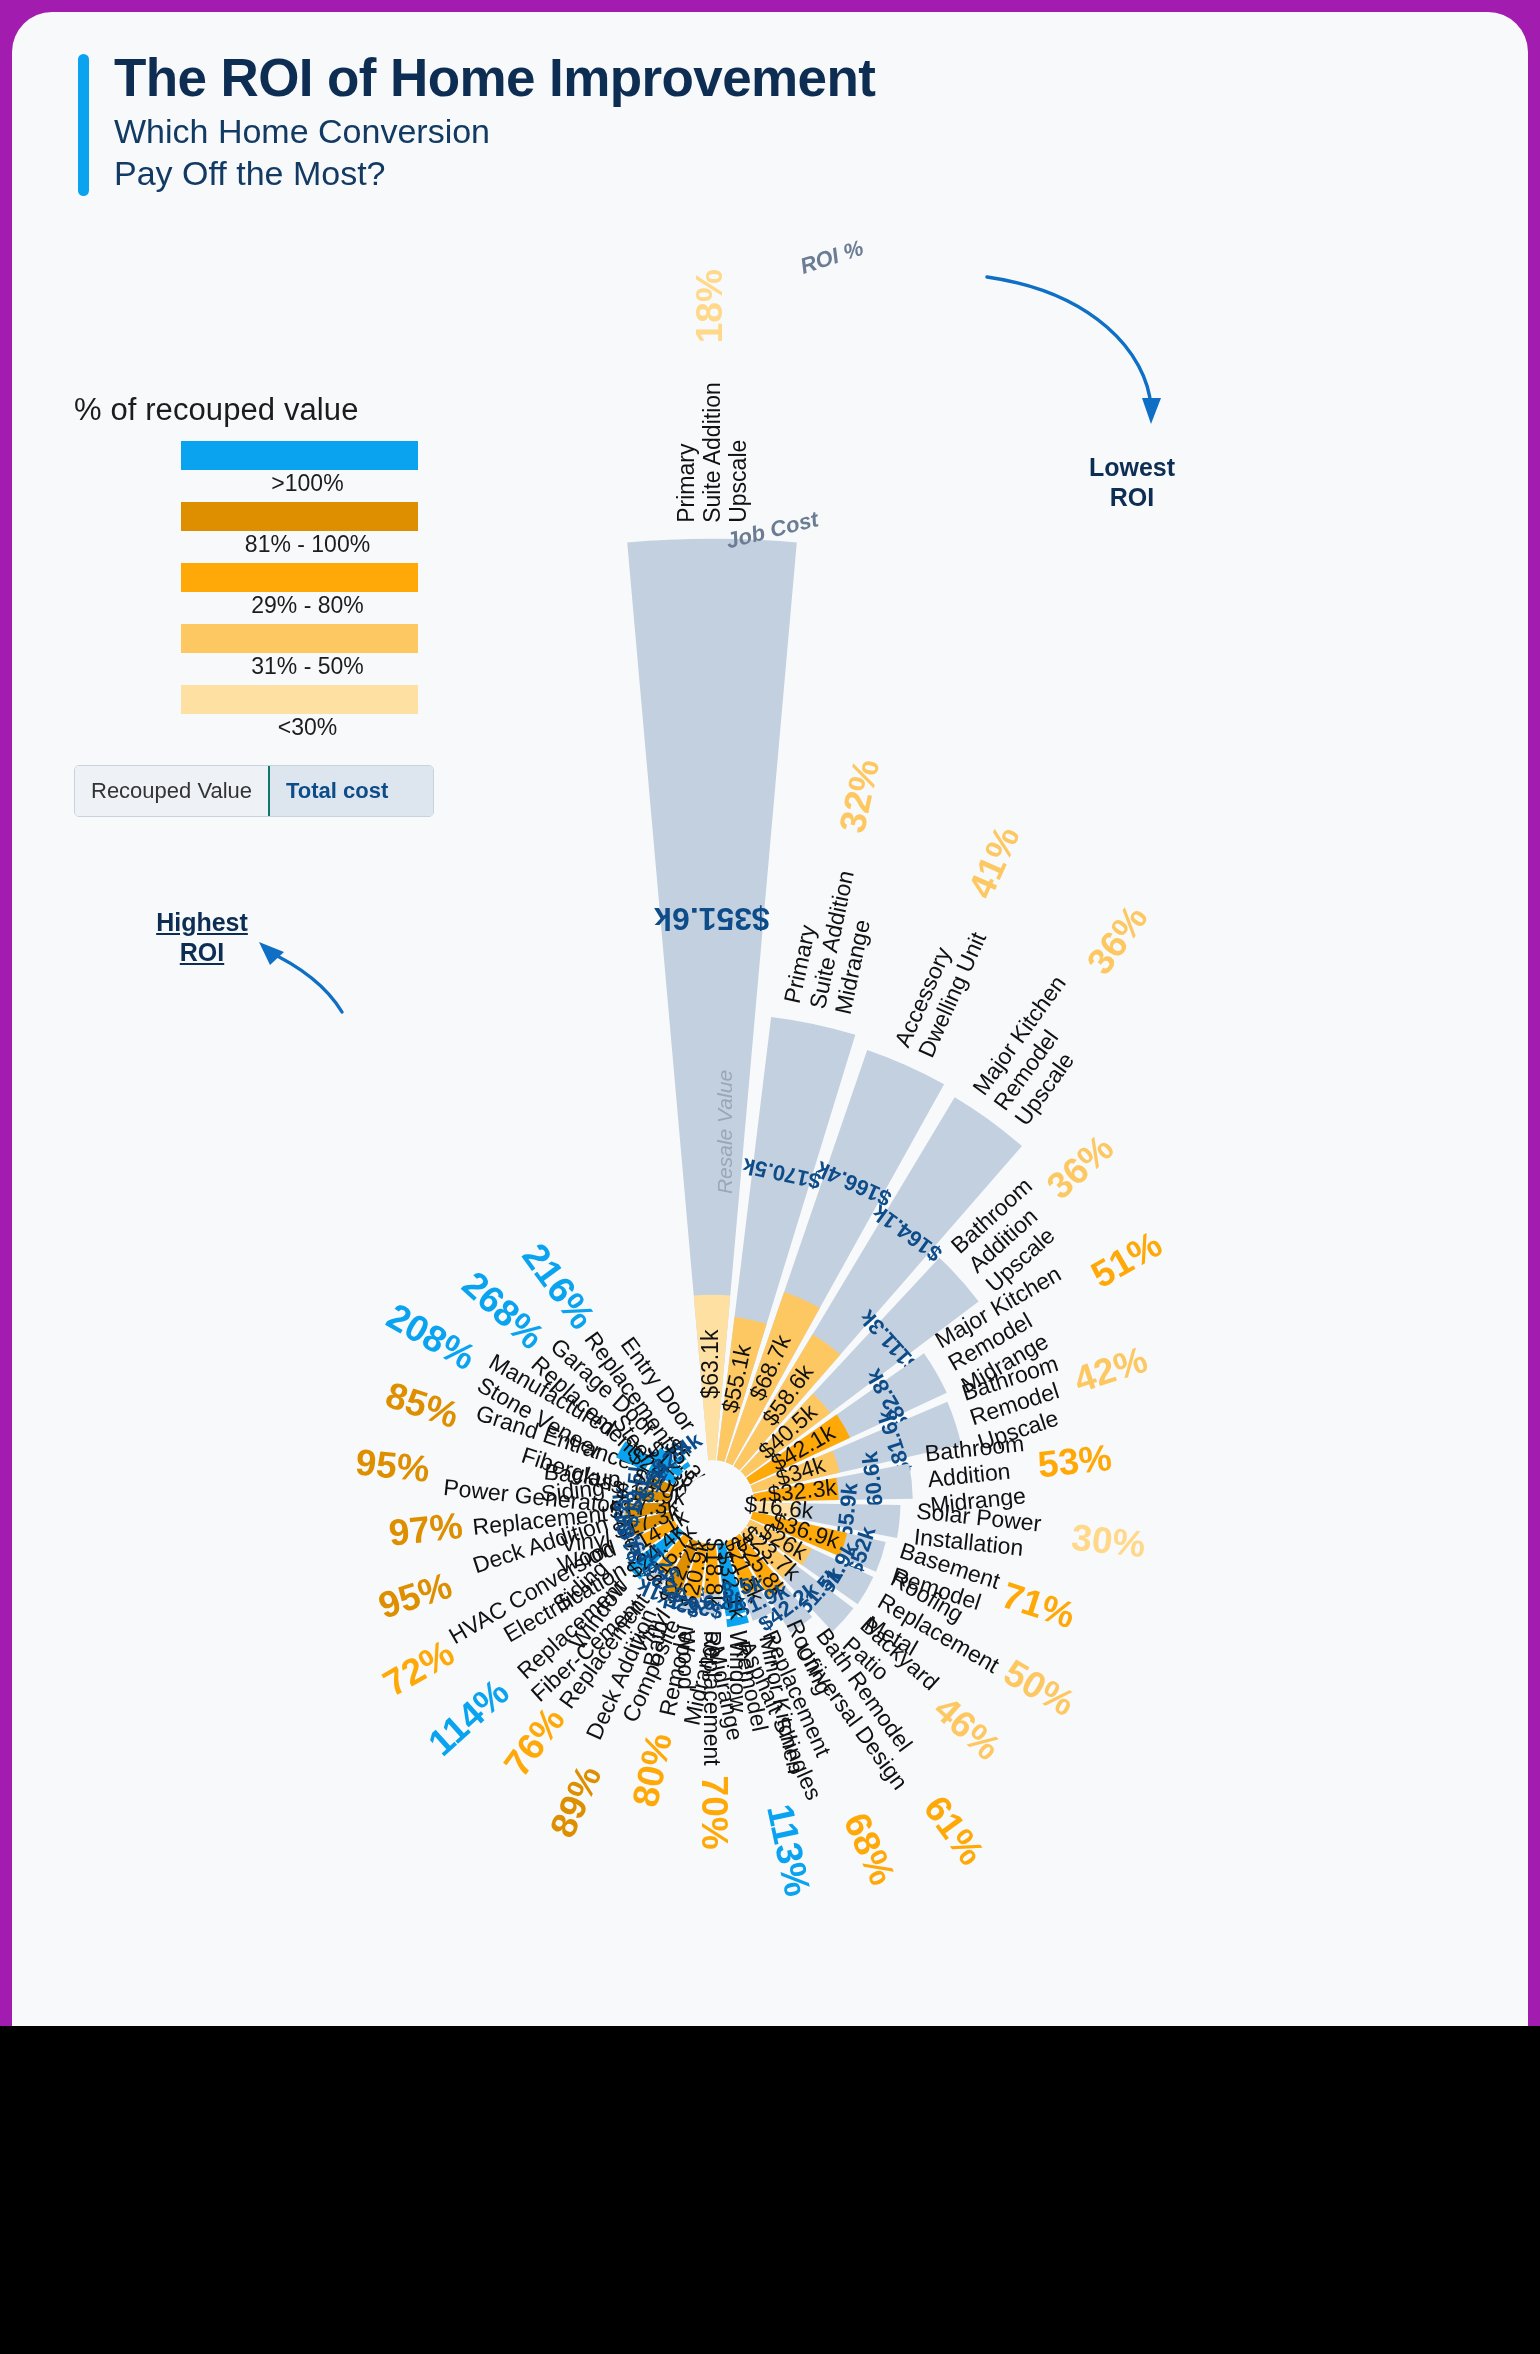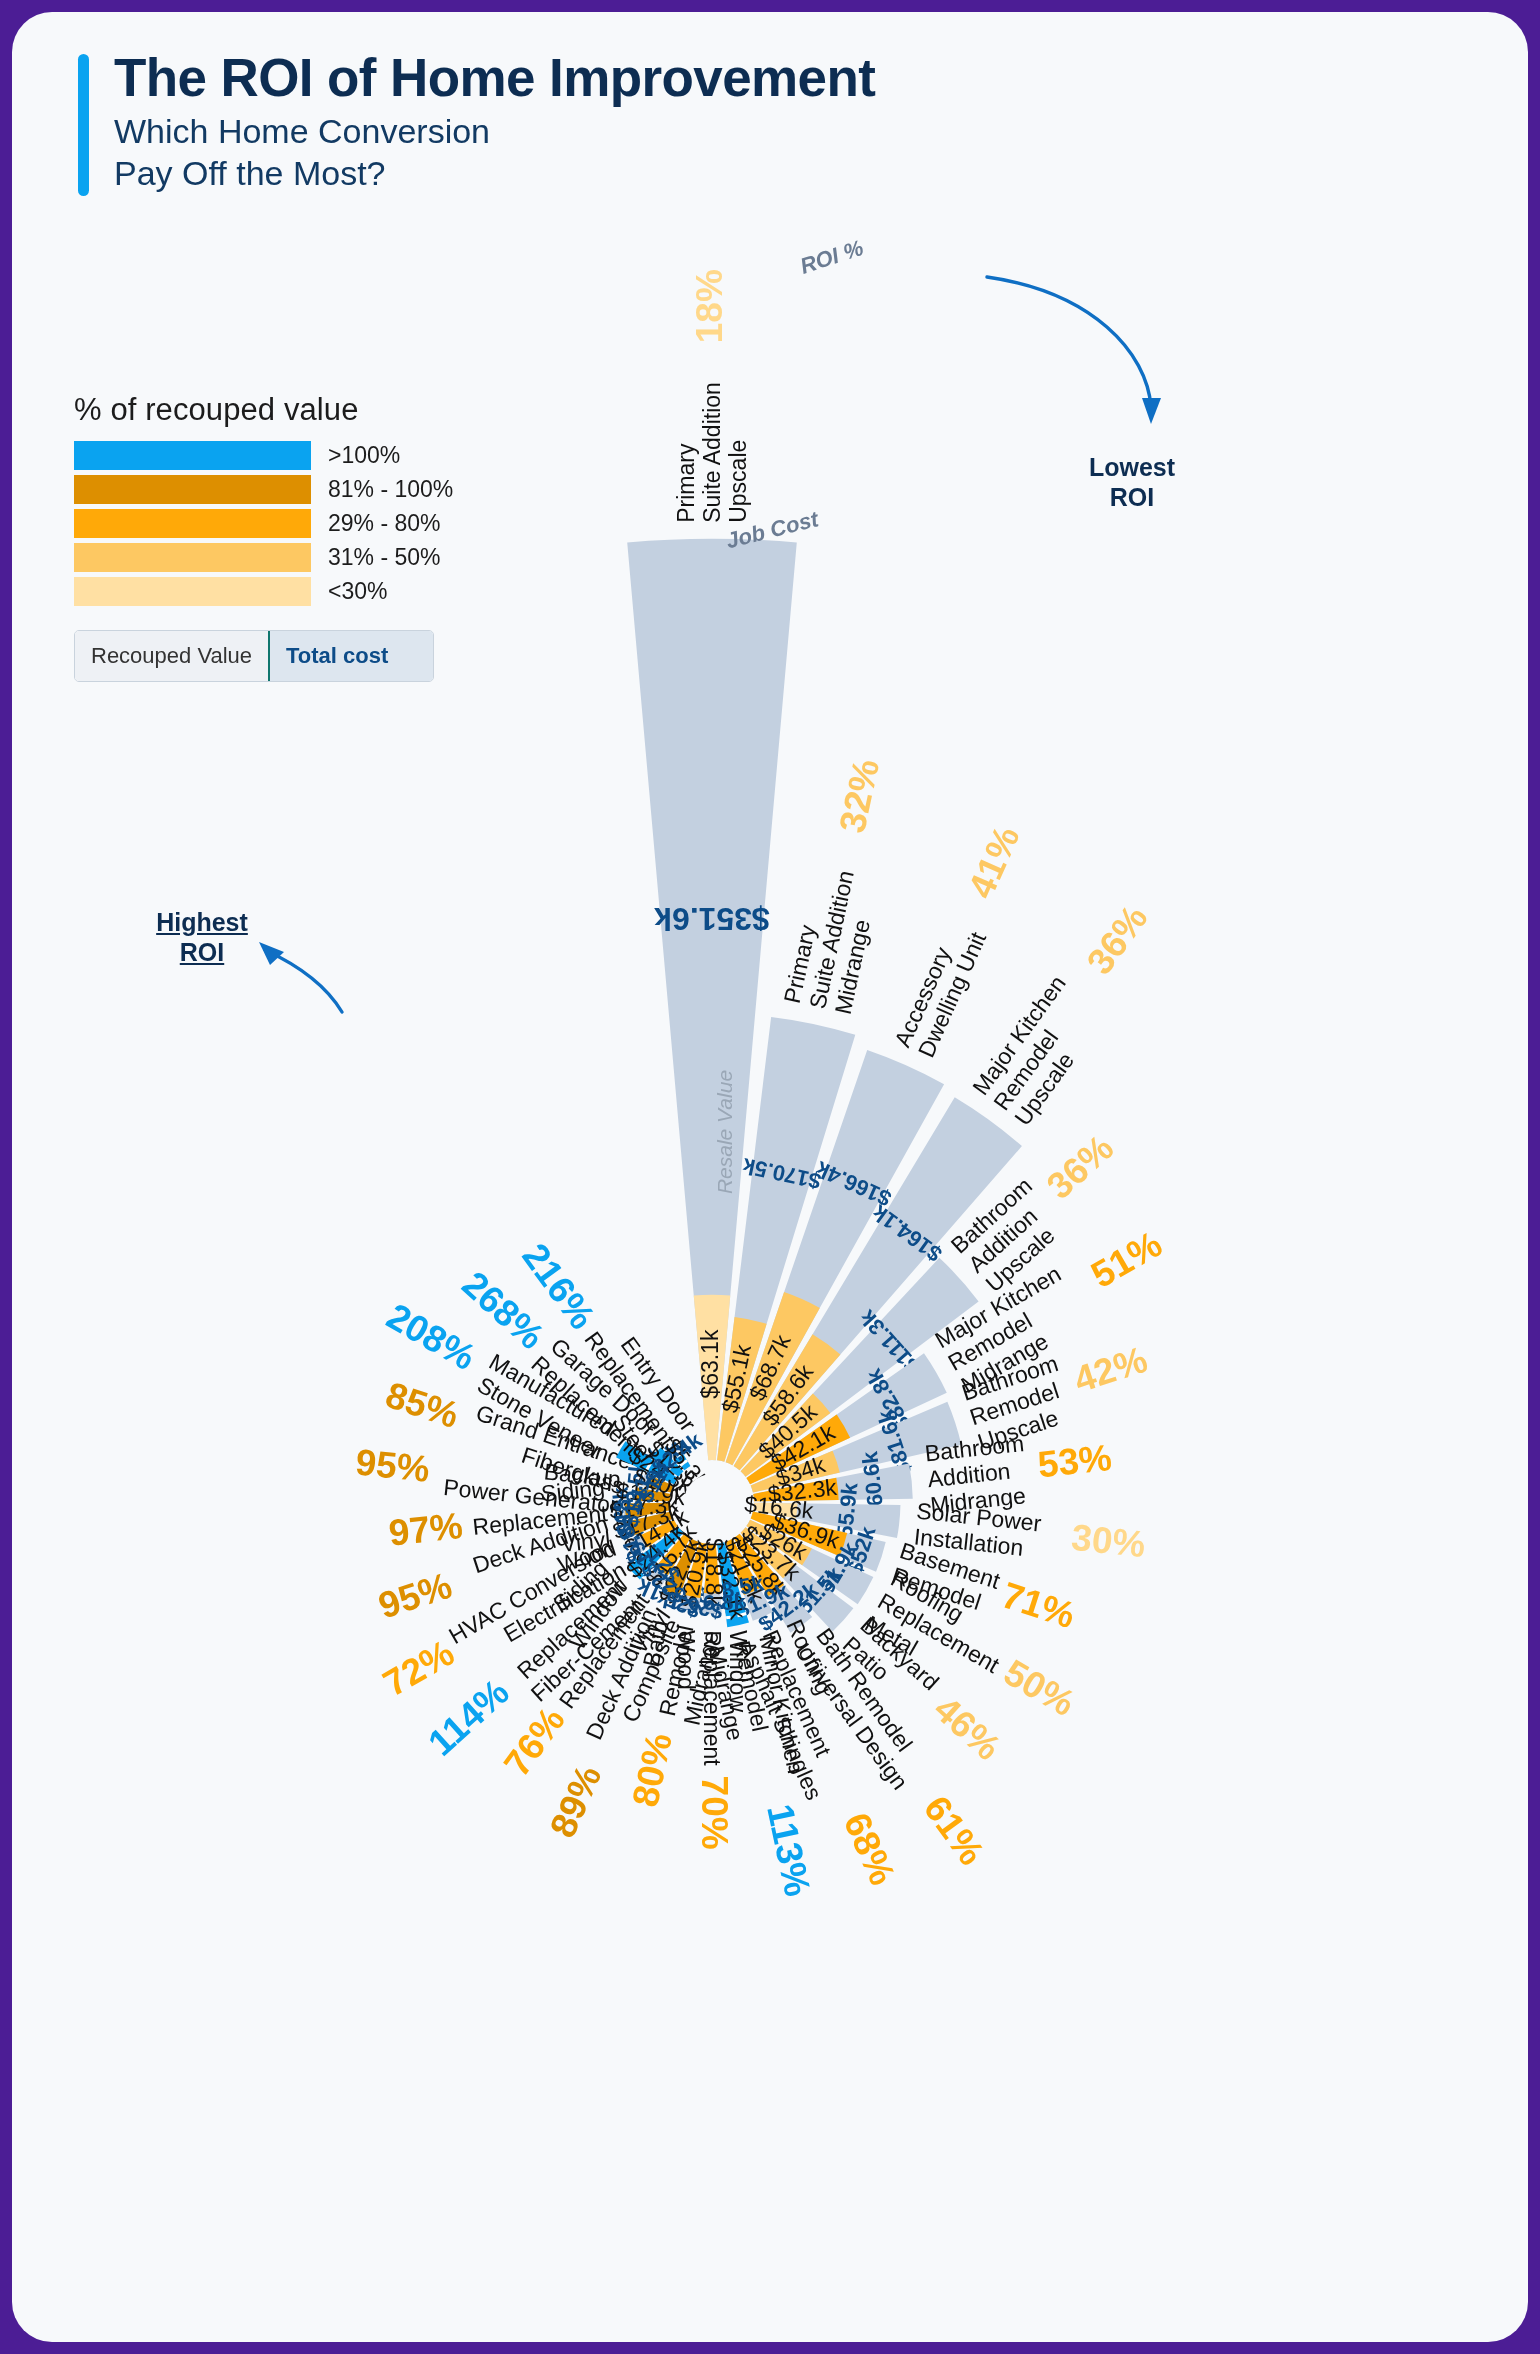--- a/index.html
+++ b/index.html
@@ -4,22 +4,22 @@
 <style>
   * { box-sizing: border-box; }
   html, body {
     margin: 0; padding: 0;
     background: #000;
     font-family: "Liberation Sans", sans-serif;
   }
   #page {
     position: relative;
     width: 1540px;
-    height: 2354px;
-    background: #4c1d95;
+    height: 2026px;
+    background: #a21caf;
     overflow: hidden;
   }
   #card {
     position: absolute;
     left: 12px; top: 12px;
     width: 1516px; height: 2330px;
     background: #f7f9fb;
     border-radius: 40px;
     overflow: hidden;
   }
@@ -43,21 +43,21 @@
     color: #123a63; line-height: 1.22;
     white-space: pre-line;
   }
 
   
   #legend { position: absolute; left: 62px; top: 380px; width: 450px; }
   #legend-title {
     font-size: 31px; color: #1c1c1c; margin-bottom: 13px;
     letter-spacing: 0.1px;
   }
-  .legend-row { display: flex; align-items: center; margin-bottom: 5px; }
+  .legend-row { display: flex; align-items: center; margin-bottom: 5px; flex-direction: column; }
   .legend-swatch { width: 237px; height: 29px; flex: none; }
   .legend-label { font-size: 23px; color: #1c1c1c; margin-left: 17px; white-space: nowrap; }
 
   #legend-key {
     display: flex; margin-top: 24px;
     border: 1px solid #c9d3dd; border-radius: 5px; overflow: hidden;
     width: 360px; background: #fff;
   }
   #legend-key > div { padding: 12px 16px; font-size: 22px; }
   #key-recouped { color: #333; background: #eef1f5; border-right: 2px solid #0f766e; flex: none; }

